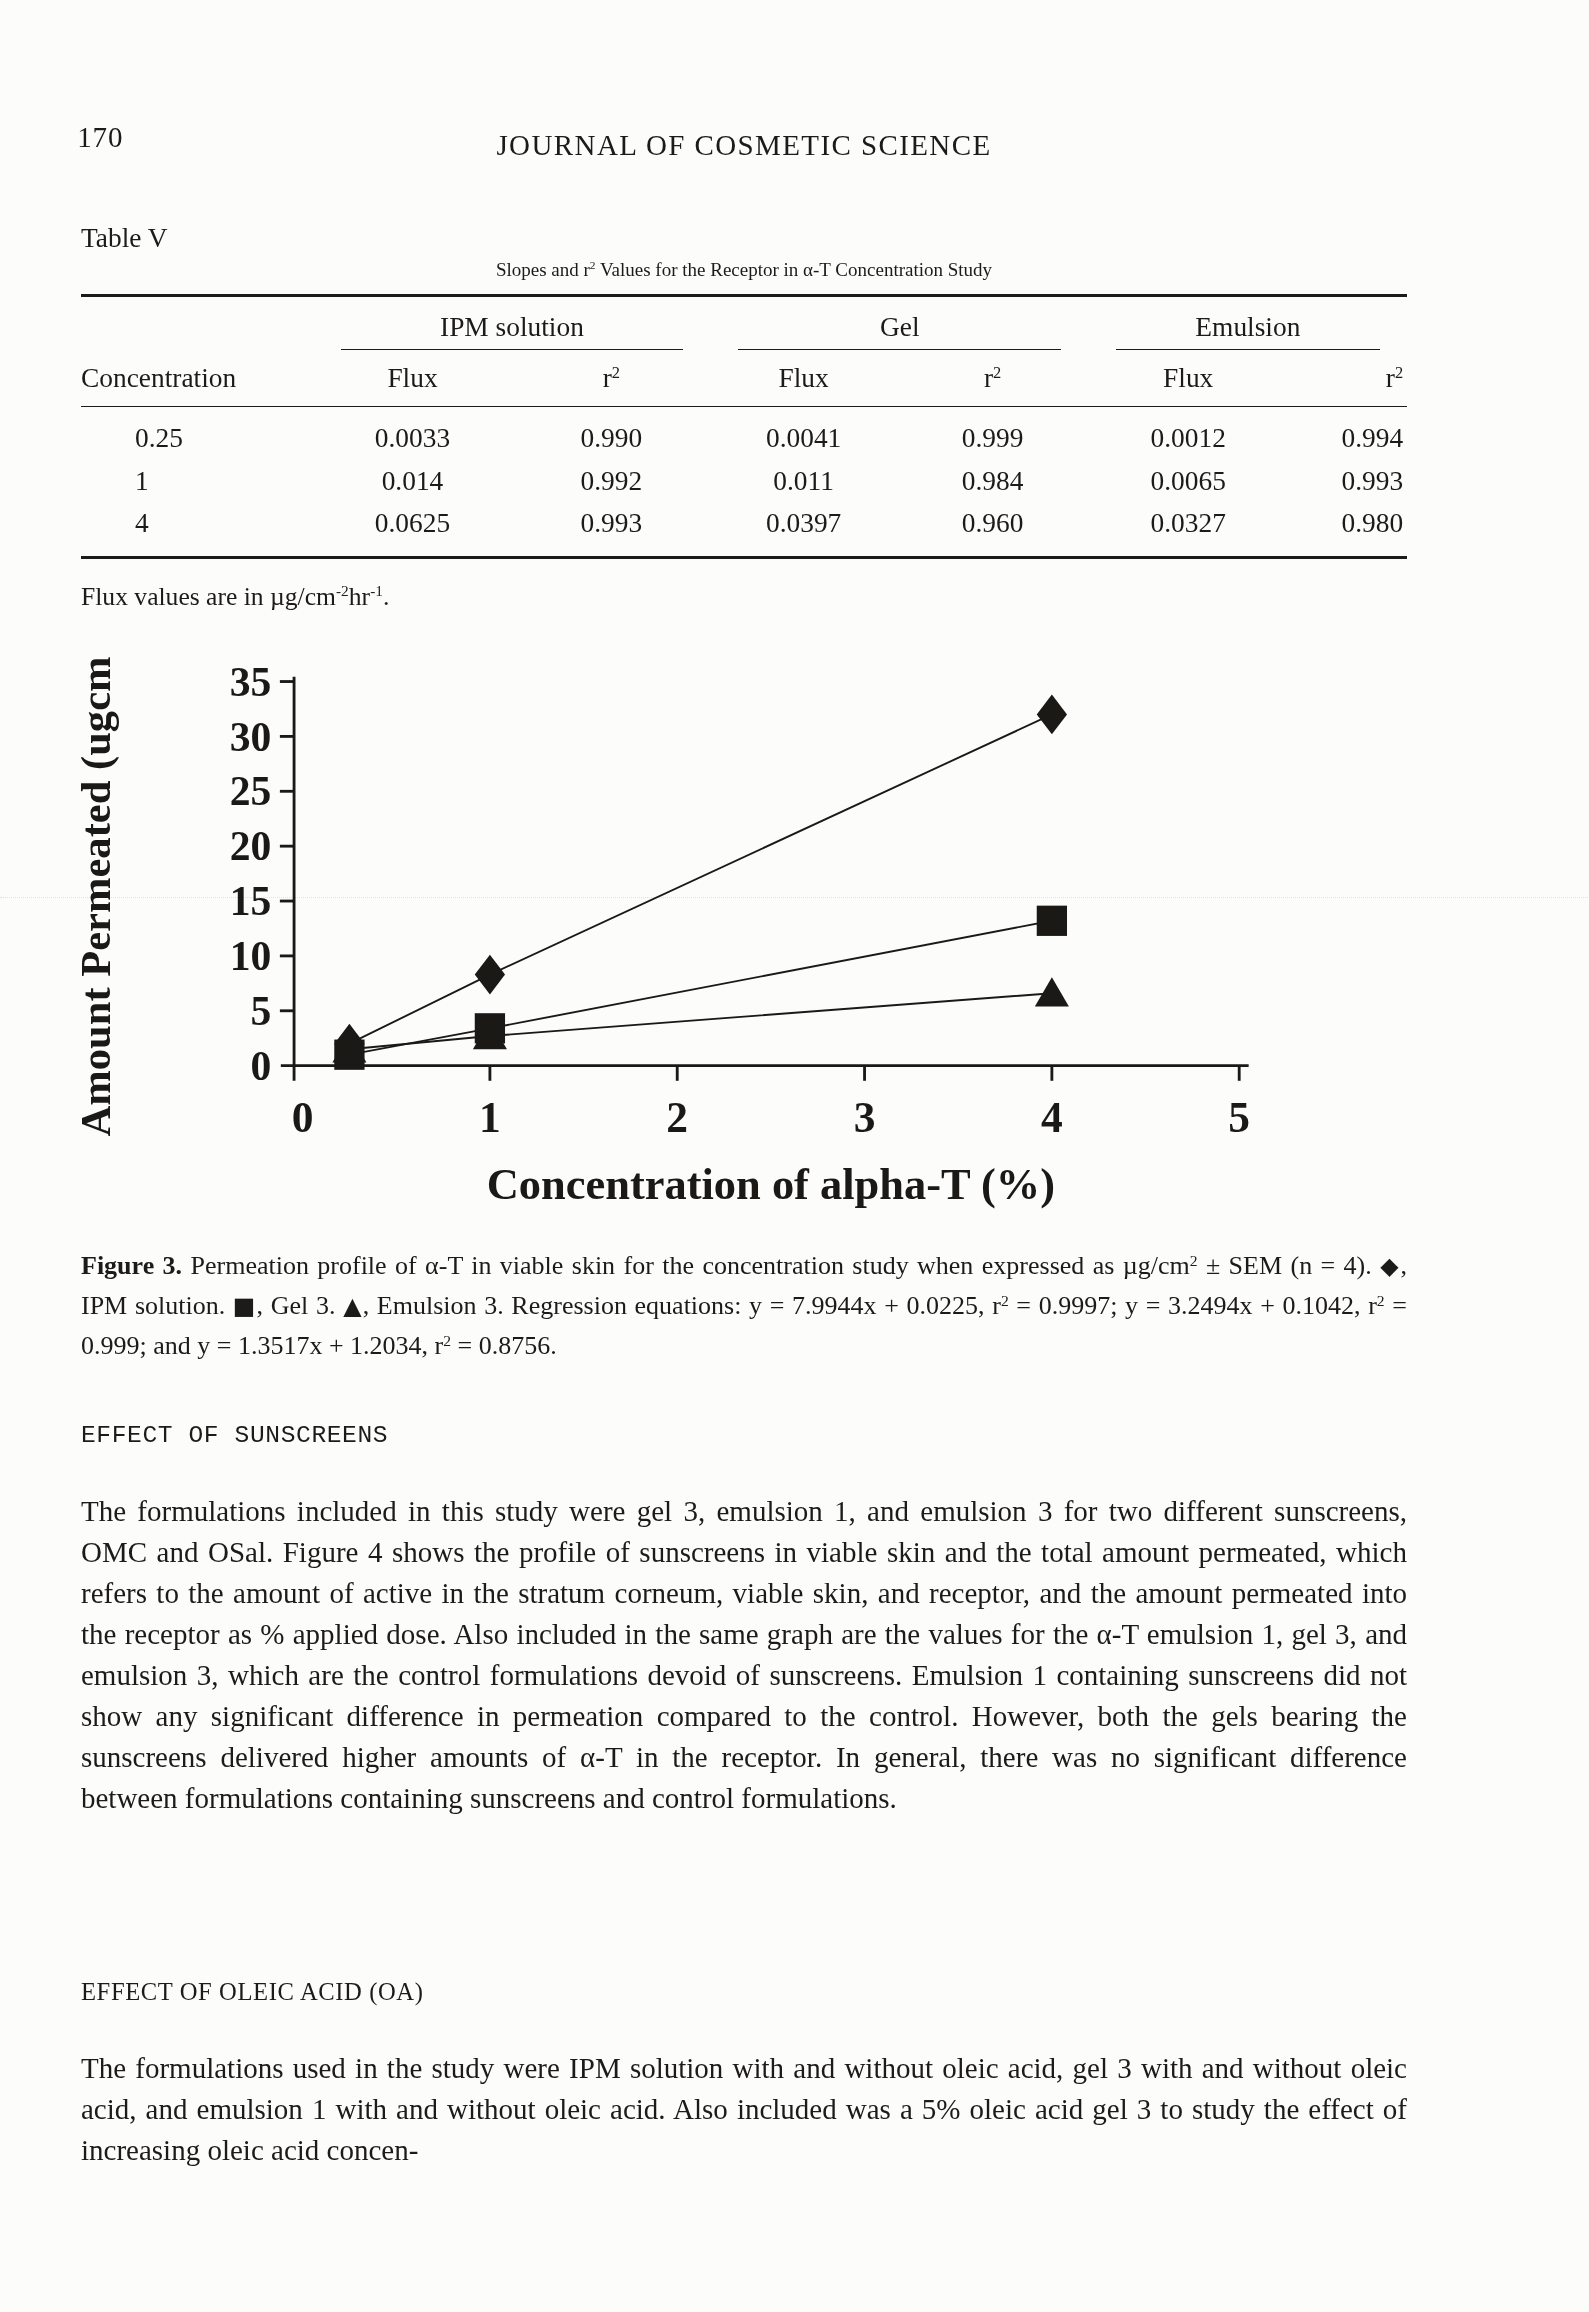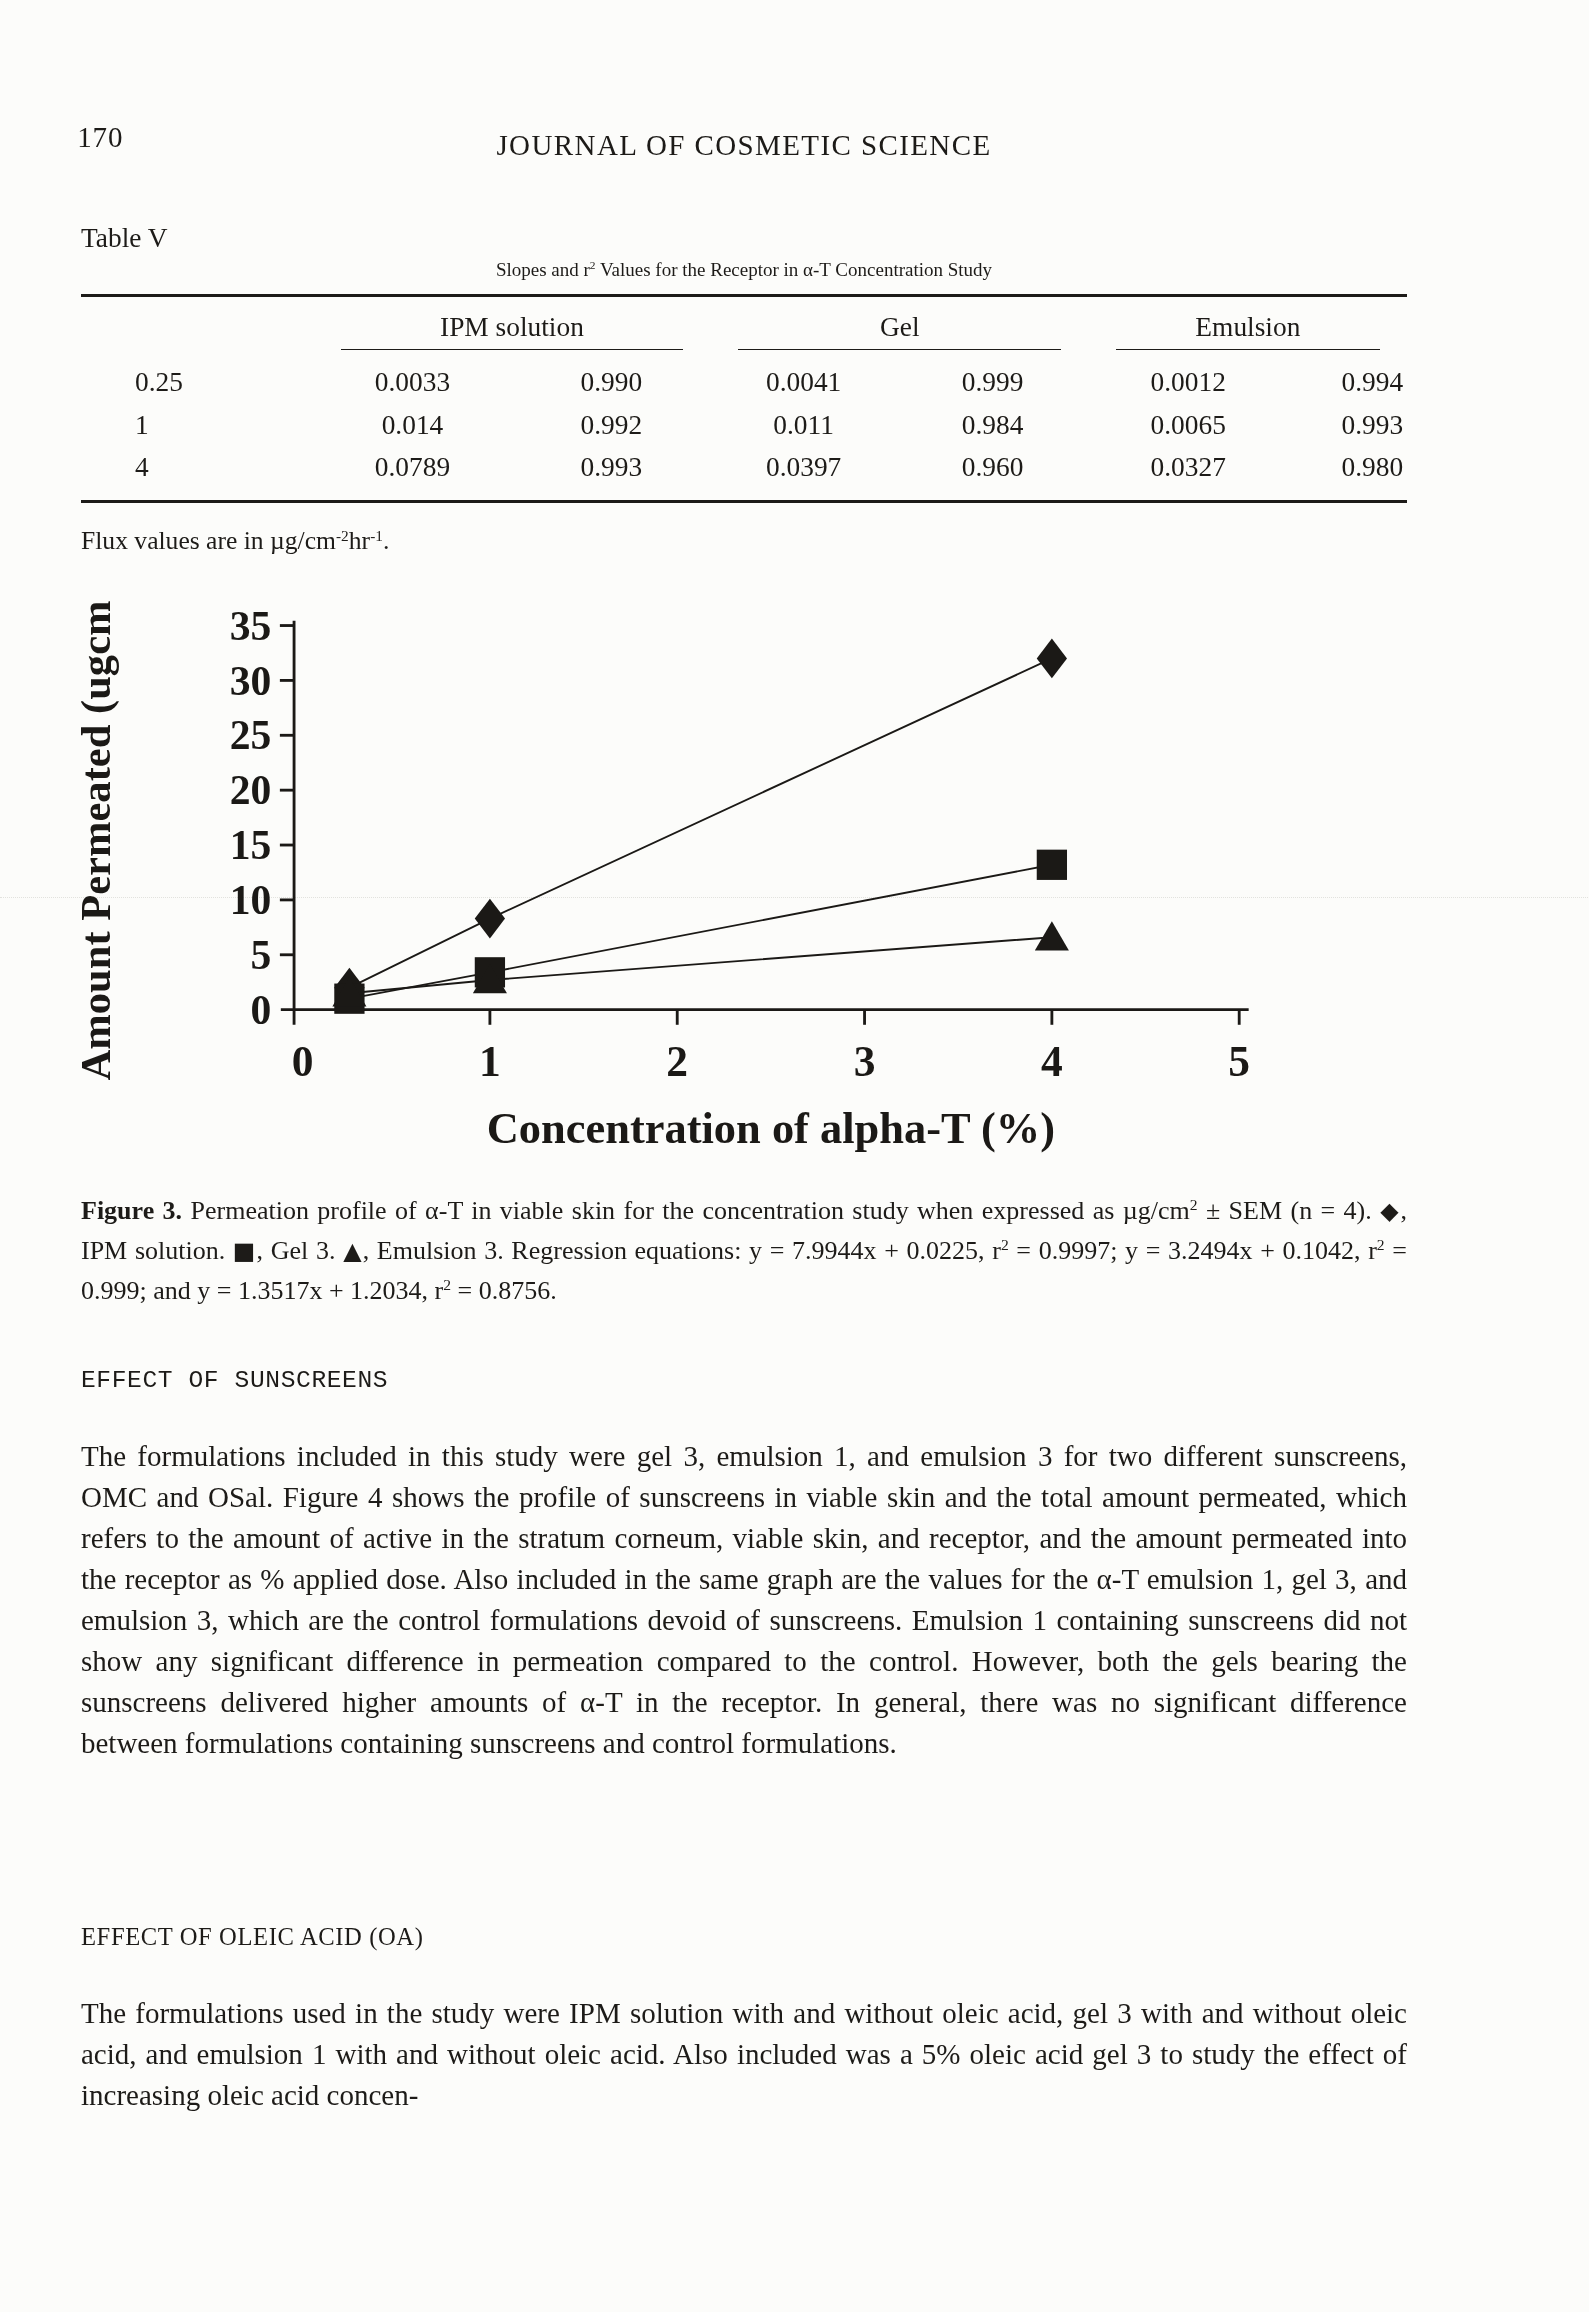--- a/index.html
+++ b/index.html
@@ -80,20 +80,29 @@
         <th colspan="2">
             <span class="grp">IPM solution</span>
           </th>
         <th colspan="2">
             <span class="grp">Gel</span>
           </th>
         <th colspan="2">
             <span class="grp">Emulsion</span>
           </th>
       </tr>
+      <tr class="col-row">
+        <th class="c0">Concentration</th>
+        <th>Flux</th>
+        <th>r<sup>2</sup></th>
+        <th>Flux</th>
+        <th>r<sup>2</sup></th>
+        <th>Flux</th>
+        <th class="last">r<sup>2</sup></th>
+      </tr>
     </thead>
     <tbody>
         <tr>
           <td class="c0">0.25</td>
           <td>0.0033</td>
           <td>0.990</td>
           <td>0.0041</td>
           <td>0.999</td>
           <td>0.0012</td>
           <td class="last">0.994</td>
@@ -102,21 +111,21 @@
           <td class="c0">1</td>
           <td>0.014</td>
           <td>0.992</td>
           <td>0.011</td>
           <td>0.984</td>
           <td>0.0065</td>
           <td class="last">0.993</td>
         </tr>
         <tr>
           <td class="c0">4</td>
-          <td>0.0789</td>
+          <td>0.0625</td>
           <td>0.993</td>
           <td>0.0397</td>
           <td>0.960</td>
           <td>0.0327</td>
           <td class="last">0.980</td>
         </tr>
       </tbody>
   </table>
 
   <p class="footnote">Flux values are in µg/cm<sup>-2</sup>hr<sup>-1</sup>.</p>

